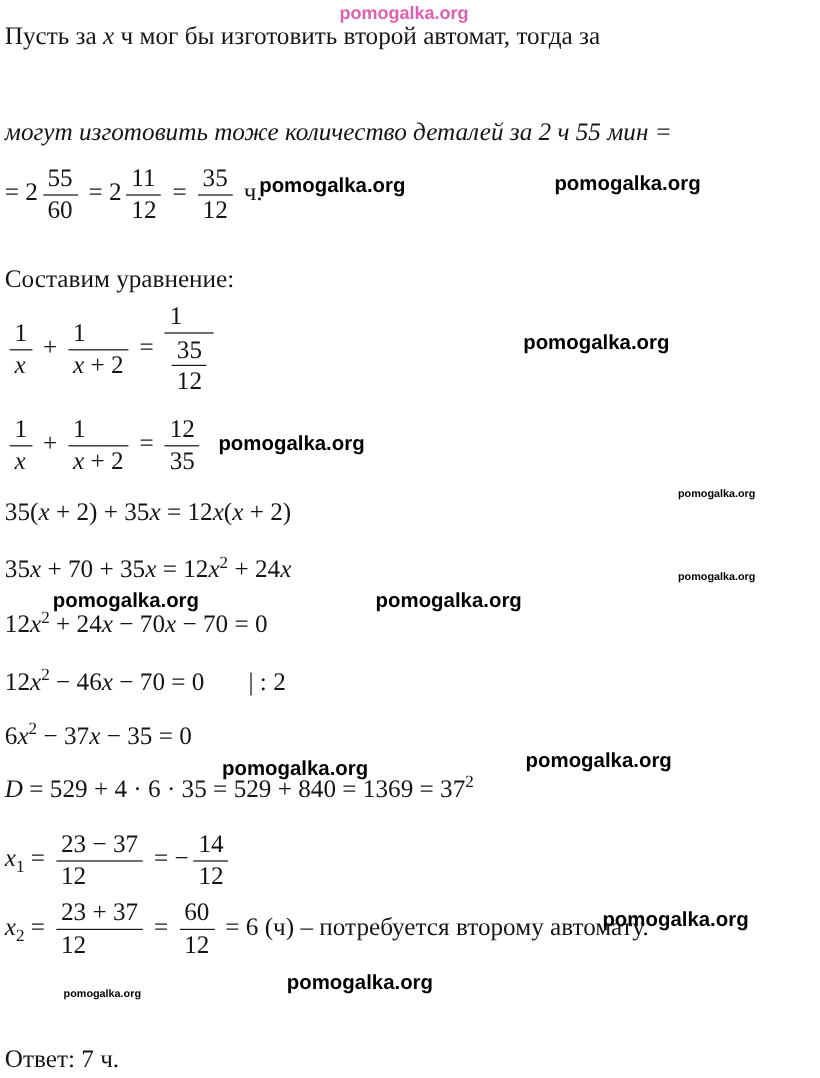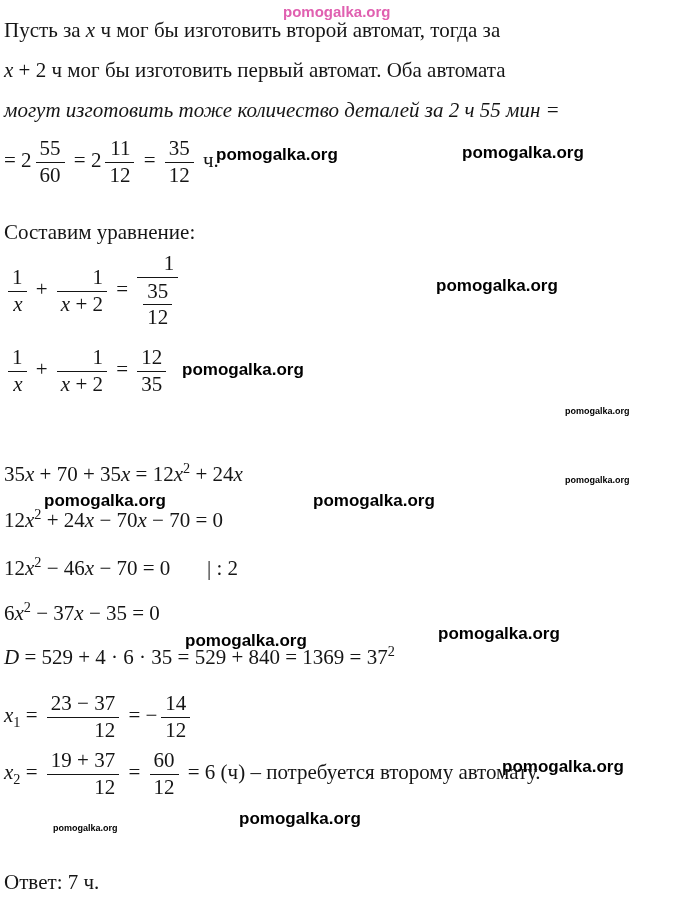--- a/index.html
+++ b/index.html
@@ -11,21 +11,21 @@
     font-size:21px;
     color:#151515;
     overflow:hidden;
   }
   .line { position:absolute; white-space:nowrap; line-height:1.2; }
   .it  { font-style:italic; }
   .sup { vertical-align:super; font-size:0.68em; line-height:0; }
   .sub { vertical-align:sub;  font-size:0.68em; line-height:0; }
   .frac {
     display:inline-block;
-    text-align:right;
+    text-align:left;
     vertical-align:middle;
     margin:0 4px;
   }
   .frac .num {
     display:block;
     border-bottom:1.5px solid #151515;
     padding:0 4px 1px;
     line-height:1.12;
   }
   .frac .den {
@@ -59,29 +59,29 @@
   <span class="wm wm-sm" style="left:565px; top:475px;">pomogalka.org</span>
   <span class="wm" style="left:44px;  top:491px;">pomogalka.org</span>
   <span class="wm" style="left:313px; top:491px;">pomogalka.org</span>
   <span class="wm" style="left:185px; top:631px;">pomogalka.org</span>
   <span class="wm" style="left:438px; top:624px;">pomogalka.org</span>
   <span class="wm" style="left:502px; top:757px;">pomogalka.org</span>
   <span class="wm" style="left:239px; top:809px;">pomogalka.org</span>
   <span class="wm wm-sm" style="left:53px; top:823px;">pomogalka.org</span>
 
   <div class="line" style="left:4px; top:18px;"><span>Пусть за </span><span class="it">x</span><span> ч мог бы изготовить второй автомат, тогда за</span></div>
-  <div class="line" style="left:4px; top:58px;"><span class="it">x</span><span> + 2 ч мог бы изготовить первый автомат. Оба автомата</span></div>
   <div class="line" style="left:4px; top:98px;font-style:italic;"><span>могут изготовить тоже количество деталей за 2 ч 55 мин =</span></div>
   <div class="line" style="left:4px; top:137px;"><span>= 2</span><span class="frac"><span class="num">55</span><span class="den">60</span></span><span> = 2</span><span class="frac"><span class="num">11</span><span class="den">12</span></span><span> = </span><span class="frac"><span class="num">35</span><span class="den">12</span></span><span> ч.</span></div>
   <div class="line" style="left:4px; top:220px;"><span>Составим уравнение:</span></div>
 
   <div class="line" style="left:4px; top:252px;"><span class="frac"><span class="num">1</span><span class="den"><span class="it">x</span></span></span><span> + </span><span class="frac"><span class="num">1</span><span class="den"><span class="it">x</span><span> + 2</span></span></span><span> = </span><span class="frac"><span class="num">1</span><span class="den"><span class="frac"><span class="num">35</span><span class="den">12</span></span></span></span></div>
   <div class="line" style="left:4px; top:346px;"><span class="frac"><span class="num">1</span><span class="den"><span class="it">x</span></span></span><span> + </span><span class="frac"><span class="num">1</span><span class="den"><span class="it">x</span><span> + 2</span></span></span><span> = </span><span class="frac"><span class="num">12</span><span class="den">35</span></span></div>
+  <div class="line" style="left:4px; top:414px;"><span>35(</span><span class="it">x</span><span> + 2) + 35</span><span class="it">x</span><span> = 12</span><span class="it">x</span><span>(</span><span class="it">x</span><span> + 2)</span></div>
   <div class="line" style="left:4px; top:462px;"><span>35</span><span class="it">x</span><span> + 70 + 35</span><span class="it">x</span><span> = 12</span><span class="it">x</span><span class="sup">2</span><span> + 24</span><span class="it">x</span></div>
   <div class="line" style="left:4px; top:508px;"><span>12</span><span class="it">x</span><span class="sup">2</span><span> + 24</span><span class="it">x</span><span> − 70</span><span class="it">x</span><span> − 70 = 0</span></div>
   <div class="line" style="left:4px; top:556px;"><span>12</span><span class="it">x</span><span class="sup">2</span><span> − 46</span><span class="it">x</span><span> − 70 = 0</span><span>&nbsp;&nbsp;&nbsp;&nbsp;&nbsp;&nbsp;&nbsp;| : 2</span></div>
   <div class="line" style="left:4px; top:601px;"><span>6</span><span class="it">x</span><span class="sup">2</span><span> − 37</span><span class="it">x</span><span> − 35 = 0</span></div>
   <div class="line" style="left:4px; top:645px;"><span class="it">D</span><span> = 529 + 4 · 6 · 35 = 529 + 840 = 1369 = 37</span><span class="sup">2</span></div>
   <div class="line" style="left:4px; top:692px;"><span class="it">x</span><span class="sub">1</span><span> = </span><span class="frac"><span class="num">23 − 37</span><span class="den">12</span></span><span> = −</span><span class="frac"><span class="num">14</span><span class="den">12</span></span></div>
-  <div class="line" style="left:4px; top:749px;"><span class="it">x</span><span class="sub">2</span><span> = </span><span class="frac"><span class="num">19 + 37</span><span class="den">12</span></span><span> = </span><span class="frac"><span class="num">60</span><span class="den">12</span></span><span> = 6 (ч) – потребуется второму автомату.</span></div>
+  <div class="line" style="left:4px; top:749px;"><span class="it">x</span><span class="sub">2</span><span> = </span><span class="frac"><span class="num">23 + 37</span><span class="den">12</span></span><span> = </span><span class="frac"><span class="num">60</span><span class="den">12</span></span><span> = 6 (ч) – потребуется второму автомату.</span></div>
   <div class="line" style="left:4px; top:870px;"><span>Ответ: 7 ч.</span></div>
 
 </div>
 
 </body></html>

